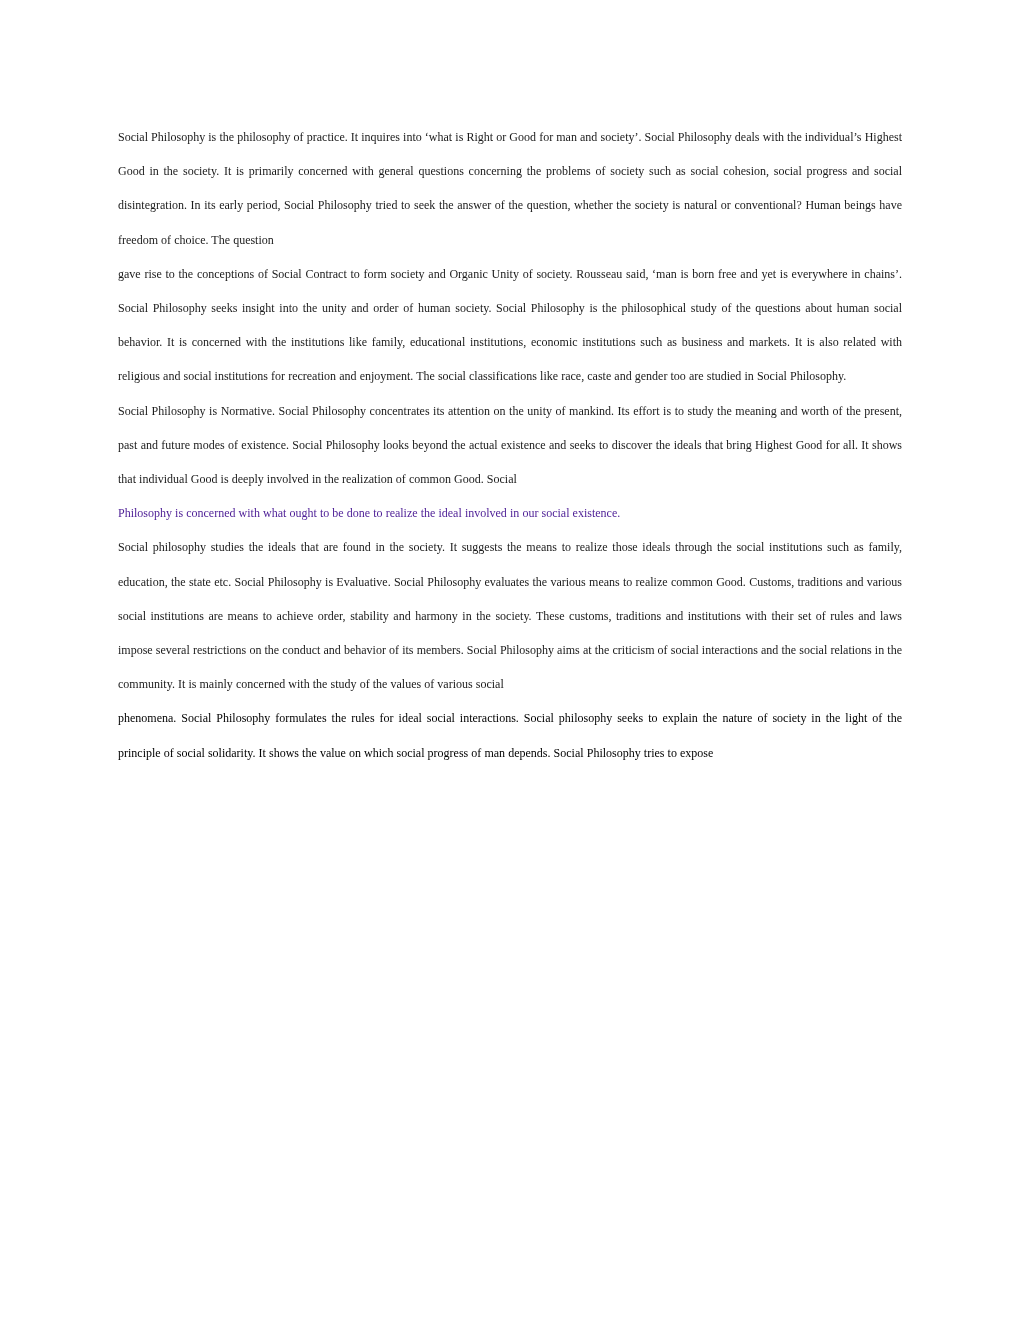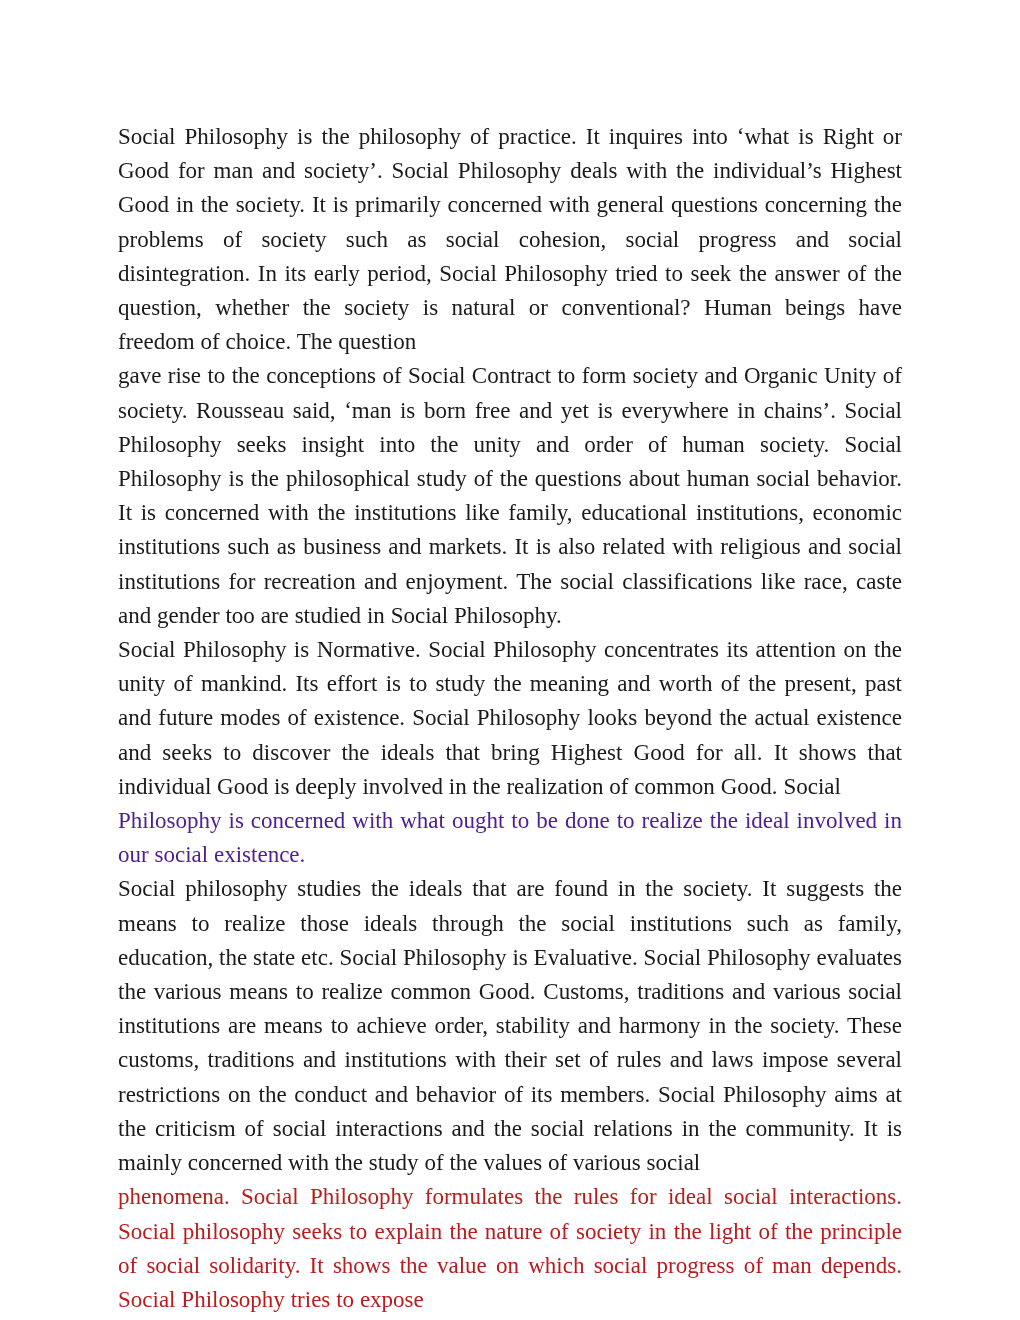--- a/index.html
+++ b/index.html
@@ -25,21 +25,21 @@
   #text-column {
     position: absolute;
     left: 118px;
     top: 120px;
     width: 784px;
   }
 
   .para {
     margin: 0;
     padding: 0;
-    font-size: 23px;
+    font-size: 12px;
     line-height: 34.2px;
     color: #1a1a1a;
     text-align: justify;
     text-justify: inter-word;
     
     -webkit-hyphens: none;
     hyphens: none;
     word-spacing: 0.1px;
   }
 </style>
@@ -52,16 +52,16 @@
     <p class="para" style="color: rgb(26, 26, 26);">Social Philosophy is the philosophy of practice. It inquires into ‘what is Right or Good for man and society’. Social Philosophy deals with the individual’s Highest Good in the society. It is primarily concerned with general questions concerning the problems of society such as social cohesion, social progress and social disintegration. In its early period, Social Philosophy tried to seek the answer of the question, whether the society is natural or conventional? Human beings have freedom of choice. The question</p>
 
     <p class="para" style="color: rgb(26, 26, 26);">gave rise to the conceptions of Social Contract to form society and Organic Unity of society. Rousseau said, ‘man is born free and yet is everywhere in chains’. Social Philosophy seeks insight into the unity and order of human society. Social Philosophy is the philosophical study of the questions about human social behavior. It is concerned with the institutions like family, educational institutions, economic institutions such as business and markets. It is also related with religious and social institutions for recreation and enjoyment. The social classifications like race, caste and gender too are studied in Social Philosophy.</p>
 
     <p class="para" style="color: rgb(26, 26, 26);">Social Philosophy is Normative. Social Philosophy concentrates its attention on the unity of mankind. Its effort is to study the meaning and worth of the present, past and future modes of existence. Social Philosophy looks beyond the actual existence and seeks to discover the ideals that bring Highest Good for all. It shows that individual Good is deeply involved in the realization of common Good. Social</p>
 
     <p class="para" style="color: #4c1d95;">Philosophy is concerned with what ought to be done to realize the ideal involved in our social existence.</p>
 
     <p class="para" style="color: rgb(26, 26, 26);">Social philosophy studies the ideals that are found in the society. It suggests the means to realize those ideals through the social institutions such as family, education, the state etc. Social Philosophy is Evaluative. Social Philosophy evaluates the various means to realize common Good. Customs, traditions and various social institutions are means to achieve order, stability and harmony in the society. These customs, traditions and institutions with their set of rules and laws impose several restrictions on the conduct and behavior of its members. Social Philosophy aims at the criticism of social interactions and the social relations in the community. It is mainly concerned with the study of the values of various social</p>
 
-    <p class="para" style="color: #b91c1c;">phenomena. Social Philosophy formulates the rules for ideal social interactions. Social philosophy seeks to explain the nature of society in the light of the principle of social solidarity. It shows the value on which social progress of man depends. Social Philosophy tries to expose</p>
+    <p class="para" style="color: #000000;">phenomena. Social Philosophy formulates the rules for ideal social interactions. Social philosophy seeks to explain the nature of society in the light of the principle of social solidarity. It shows the value on which social progress of man depends. Social Philosophy tries to expose</p>
 
   </div>
 </div>
 
 </body></html>

